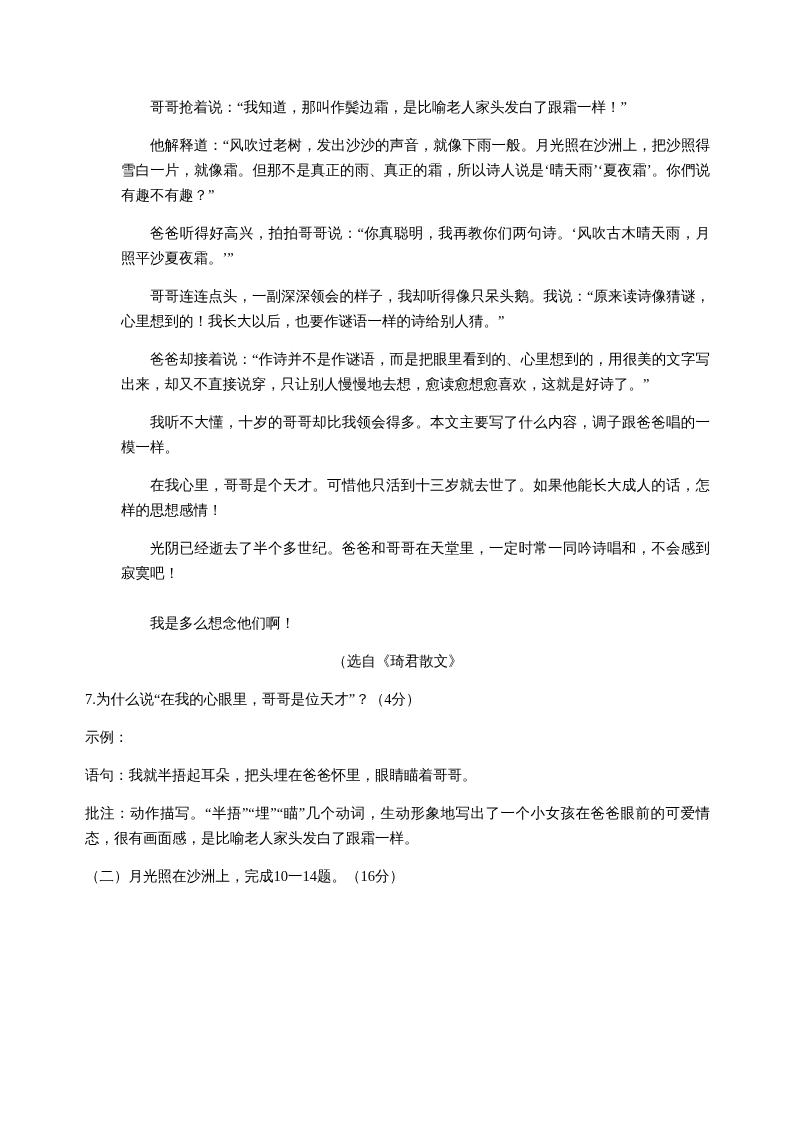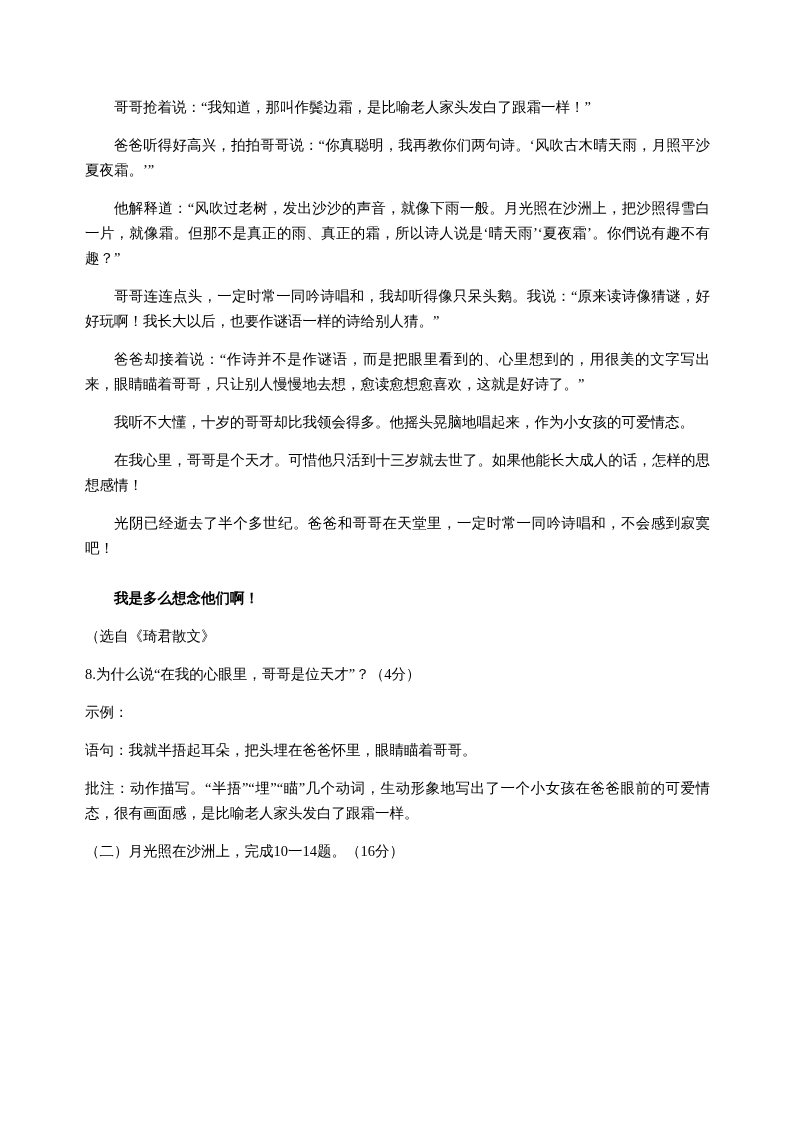--- a/index.html
+++ b/index.html
@@ -25,49 +25,49 @@
   .para {
     margin: 0 0 13px 0;
     font-size: 14.5px;
     line-height: 25px;
     text-align: justify;
     word-break: break-all;
     color: #000000;
   }
   .indent {
     text-indent: 2em;
+    margin-left: 36px;
   }
   .gap-before {
     margin-top: 25px;
-    font-weight: bold;
   }
   .source {
-    text-align: left;
+    text-align: center;
     text-indent: 0;
   }
 </style>
 </head>
 <body>
 
 <div class="page">
   <div class="content">
 
     <p class="para indent">哥哥抢着说：“我知道，那叫作鬓边霜，是比喻老人家头发白了跟霜一样！”</p>
+    <p class="para indent">他解释道：“风吹过老树，发出沙沙的声音，就像下雨一般。月光照在沙洲上，把沙照得雪白一片，就像霜。但那不是真正的雨、真正的霜，所以诗人说是‘晴天雨’‘夏夜霜’。你們说有趣不有趣？”</p>
     <p class="para indent">爸爸听得好高兴，拍拍哥哥说：“你真聪明，我再教你们两句诗。‘风吹古木晴天雨，月照平沙夏夜霜。’”</p>
-    <p class="para indent">他解释道：“风吹过老树，发出沙沙的声音，就像下雨一般。月光照在沙洲上，把沙照得雪白一片，就像霜。但那不是真正的雨、真正的霜，所以诗人说是‘晴天雨’‘夏夜霜’。你們说有趣不有趣？”</p>
-    <p class="para indent">哥哥连连点头，一定时常一同吟诗唱和，我却听得像只呆头鹅。我说：“原来读诗像猜谜，好好玩啊！我长大以后，也要作谜语一样的诗给别人猜。”</p>
-    <p class="para indent">爸爸却接着说：“作诗并不是作谜语，而是把眼里看到的、心里想到的，用很美的文字写出来，眼睛瞄着哥哥，只让别人慢慢地去想，愈读愈想愈喜欢，这就是好诗了。”</p>
-    <p class="para indent">我听不大懂，十岁的哥哥却比我领会得多。他摇头晃脑地唱起来，作为小女孩的可爱情态。</p>
+    <p class="para indent">哥哥连连点头，一副深深领会的样子，我却听得像只呆头鹅。我说：“原来读诗像猜谜，心里想到的！我长大以后，也要作谜语一样的诗给别人猜。”</p>
+    <p class="para indent">爸爸却接着说：“作诗并不是作谜语，而是把眼里看到的、心里想到的，用很美的文字写出来，却又不直接说穿，只让别人慢慢地去想，愈读愈想愈喜欢，这就是好诗了。”</p>
+    <p class="para indent">我听不大懂，十岁的哥哥却比我领会得多。本文主要写了什么内容，调子跟爸爸唱的一模一样。</p>
     <p class="para indent">在我心里，哥哥是个天才。可惜他只活到十三岁就去世了。如果他能长大成人的话，怎样的思想感情！</p>
     <p class="para indent">光阴已经逝去了半个多世纪。爸爸和哥哥在天堂里，一定时常一同吟诗唱和，不会感到寂寞吧！</p>
     <p class="para indent gap-before">我是多么想念他们啊！</p>
 
     <p class="para source">（选自《琦君散文》</p>
 
-    <p class="para">8.为什么说“在我的心眼里，哥哥是位天才”？（4分）</p>
+    <p class="para">7.为什么说“在我的心眼里，哥哥是位天才”？（4分）</p>
 
     <p class="para">示例：</p>
     <p class="para">语句：我就半捂起耳朵，把头埋在爸爸怀里，眼睛瞄着哥哥。</p>
     <p class="para">批注：动作描写。“半捂”“埋”“瞄”几个动词，生动形象地写出了一个小女孩在爸爸眼前的可爱情态，很有画面感，是比喻老人家头发白了跟霜一样。</p>
 
     <p class="para">（二）月光照在沙洲上，完成10一14题。（16分）</p>
 
   </div>
 </div>
 

